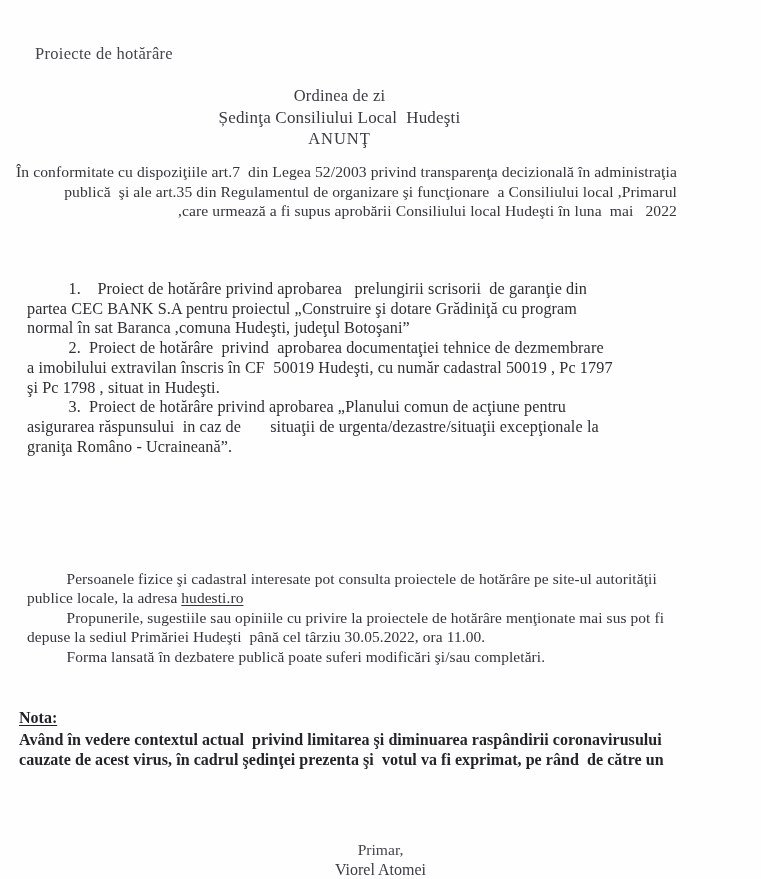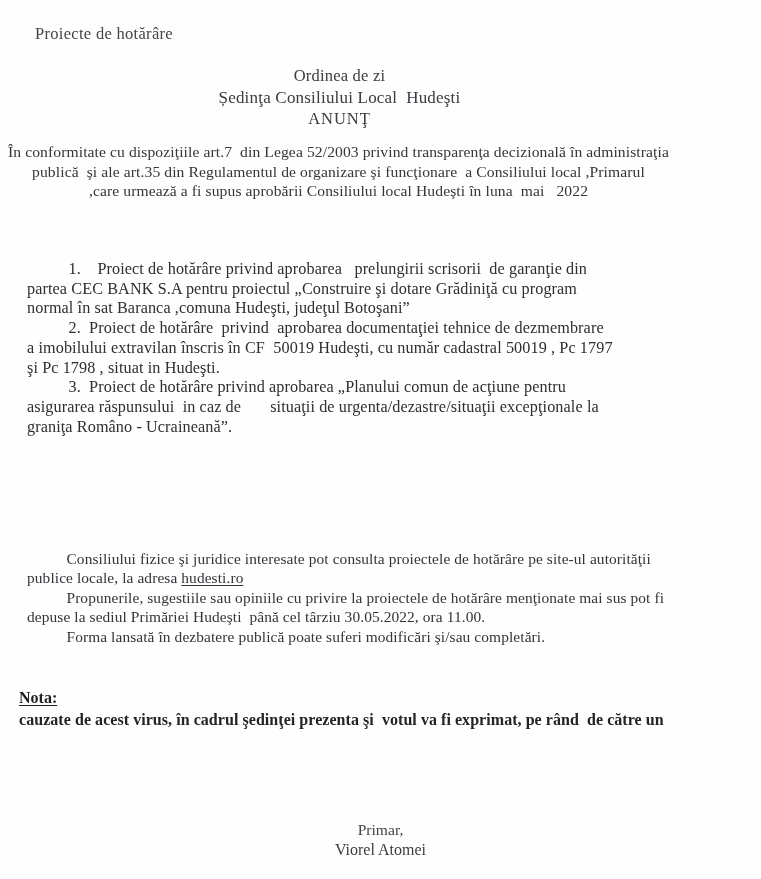--- a/index.html
+++ b/index.html
@@ -15,20 +15,21 @@
     overflow: hidden;
     font-family: "Liberation Serif", "DejaVu Serif", serif;
     color: #2b2b2b;
     -webkit-font-smoothing: antialiased;
   }
 
   
   .blk {
     position: absolute;
     box-sizing: border-box;
+    margin-top: 20px;
   }
   .line {
     white-space: pre;
     line-height: 1.0;
   }
 
   
   .doc-label {
     left: 35px;
     top: 26px;
@@ -51,21 +52,21 @@
     letter-spacing: 0.2px;
   }
   .title-group .line.l2 { font-size: 17px; }
   .title-group .line.l3 { font-size: 16.5px; letter-spacing: 1px; }
 
   
   .intro {
     left: 0;
     top: 144px;
     width: 677px;
-    text-align: center;
+    text-align: right;
   }
   .intro .line {
     font-size: 15.6px;
     color: #35353a;
     margin-bottom: 4px;
     letter-spacing: 0.1px;
   }
 
   
   .items {
@@ -162,29 +163,30 @@
     <div class="line item-gap">normal în sat Baranca ,comuna Hudeşti, judeţul Botoşani”</div>
     <div class="line">          2.  Proiect de hotărâre  privind  aprobarea documentaţiei tehnice de dezmembrare</div>
     <div class="line">a imobilului extravilan înscris în CF  50019 Hudeşti, cu număr cadastral 50019 , Pc 1797</div>
     <div class="line item-gap">şi Pc 1798 , situat in Hudeşti.</div>
     <div class="line">          3.  Proiect de hotărâre privind aprobarea „Planului comun de acţiune pentru</div>
     <div class="line">asigurarea răspunsului  in caz de       situaţii de urgenta/dezastre/situaţii excepţionale la</div>
     <div class="line">graniţa Românо - Ucraineană”.</div>
   </div>
 
   <div class="blk consult">
-    <div class="line">          Consiliului fizice şi juridice interesate pot consulta proiectele de hotărâre pe site-ul autorităţii</div>
+    <div class="line">          Persoanele fizice şi cadastral interesate pot consulta proiectele de hotărâre pe site-ul autorităţii</div>
     <div class="line"><span>publice locale, la adresa </span><span class="link-underline">hudesti.ro</span></div>
     <div class="line">          Propunerile, sugestiile sau opiniile cu privire la proiectele de hotărâre menţionate mai sus pot fi</div>
     <div class="line">depuse la sediul Primăriei Hudeşti  până cel târziu 30.05.2022, ora 11.00.</div>
     <div class="line">          Forma lansată în dezbatere publică poate suferi modificări şi/sau completări.</div>
   </div>
 
   <div class="blk nota">
     <div><span class="nota-head">Nota:</span></div>
+    <div class="line">Având în vedere contextul actual  privind limitarea şi diminuarea raspândirii coronavirusului</div>
     <div class="line">cauzate de acest virus, în cadrul şedinţei prezenta şi  votul va fi exprimat, pe rând  de către un</div>
   </div>
 
   <div class="blk signature">
     <div class="line">Primar,</div>
     <div class="line sig-name">Viorel Atomei</div>
   </div>
 
 </div>
 

